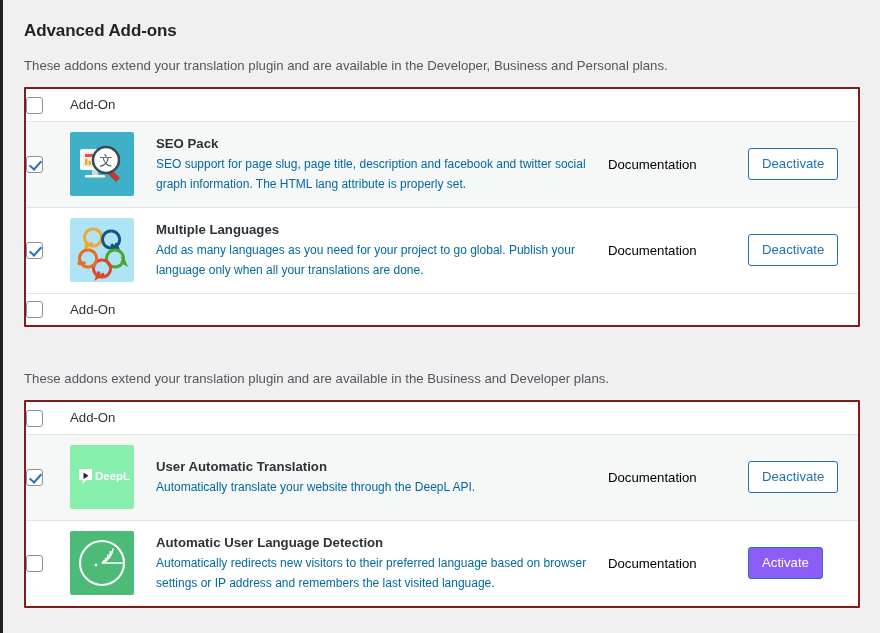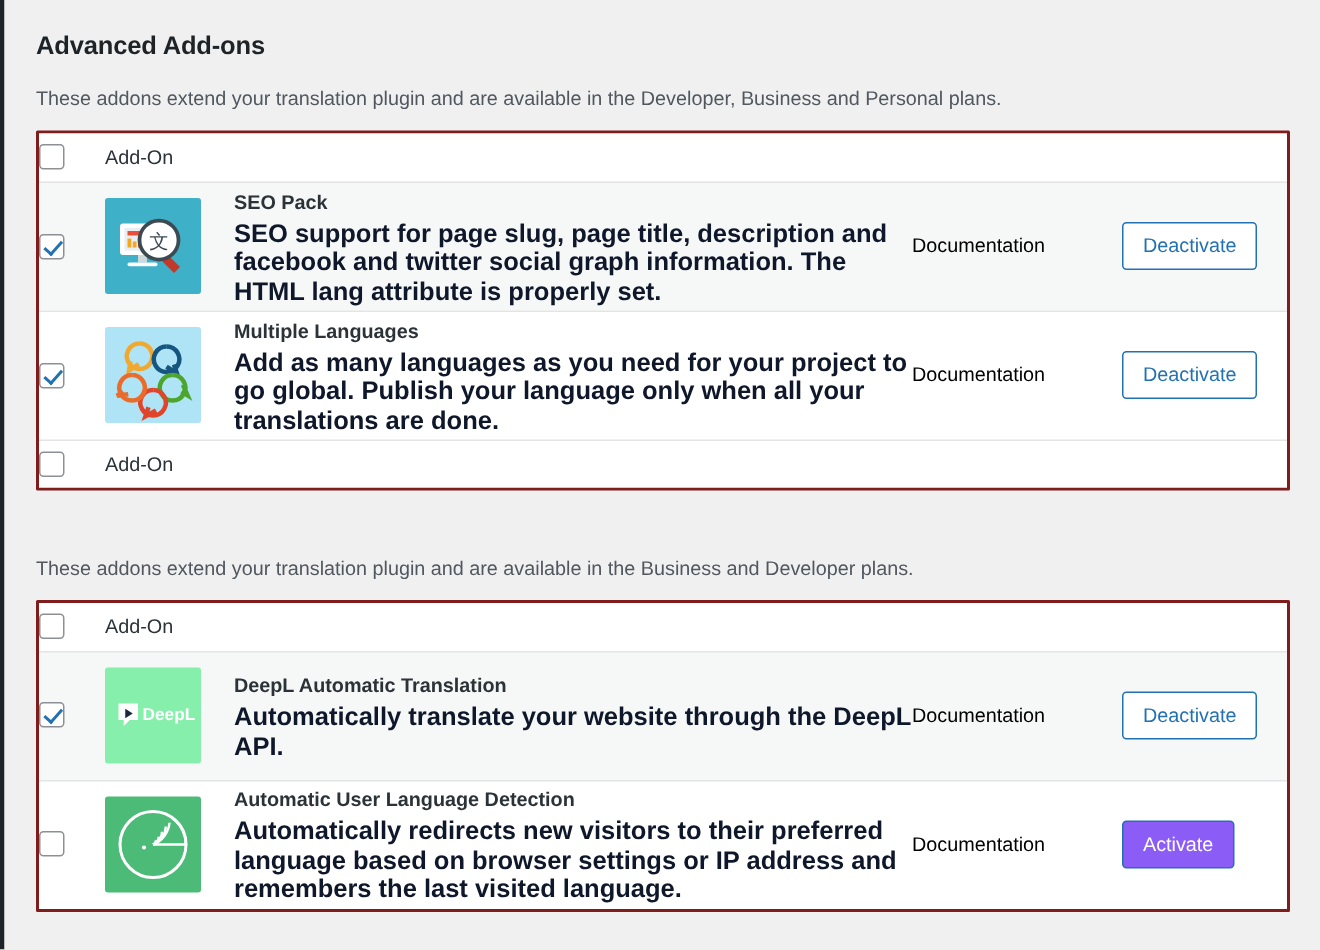--- a/index.html
+++ b/index.html
@@ -121,25 +121,24 @@
 
   .info-cell { padding-right: 10px; }
   .addon-name {
     font-size: 13.2px;
     font-weight: bold;
     color: #2c3338;
     line-height: 19px;
     margin: 0 0 2px 0;
   }
   .addon-desc {
-    font-size: 17px;
-    color: #0f172a;
+    font-size: 12px;
+    color: #0369a1;
     line-height: 19.5px;
     margin: 0;
-    font-weight: bold;
   }
   .doc-cell { text-align: left; }
   .doc-link {
     font-size: 13.2px;
     color: #000000;
     text-decoration: none;
     cursor: pointer;
   }
   .act-cell { text-align: left; padding-left: 2px; }
 
@@ -291,21 +290,21 @@
           <td>
             <span class="icon-tile tile-deepl">
               <svg width="64" height="64" viewBox="0 0 64 64" aria-hidden="true">
                 <path d="M9 24 h13 v11 h-5.5 l-4 4 v-4 H9 Z" fill="#ffffff"></path>
                 <path d="M13.5 27.5 l5 3.2 l-5 3.2 Z" fill="#17283f"></path>
                 <text x="25" y="35" font-size="11.5" font-weight="bold" font-family="'Liberation Sans',sans-serif" fill="#ffffff">DeepL</text>
               </svg>
             </span>
           </td>
           <td class="info-cell">
-            <p class="addon-name">DeepL Automatic Translation</p>
+            <p class="addon-name">User Automatic Translation</p>
             <p class="addon-desc">Automatically translate your website through the DeepL API.</p>
           </td>
           <td class="doc-cell">
             <a class="doc-link">Documentation</a>
           </td>
           <td class="act-cell">
             <span class="btn btn-secondary">Deactivate</span>
           </td>
         </tr>
 

